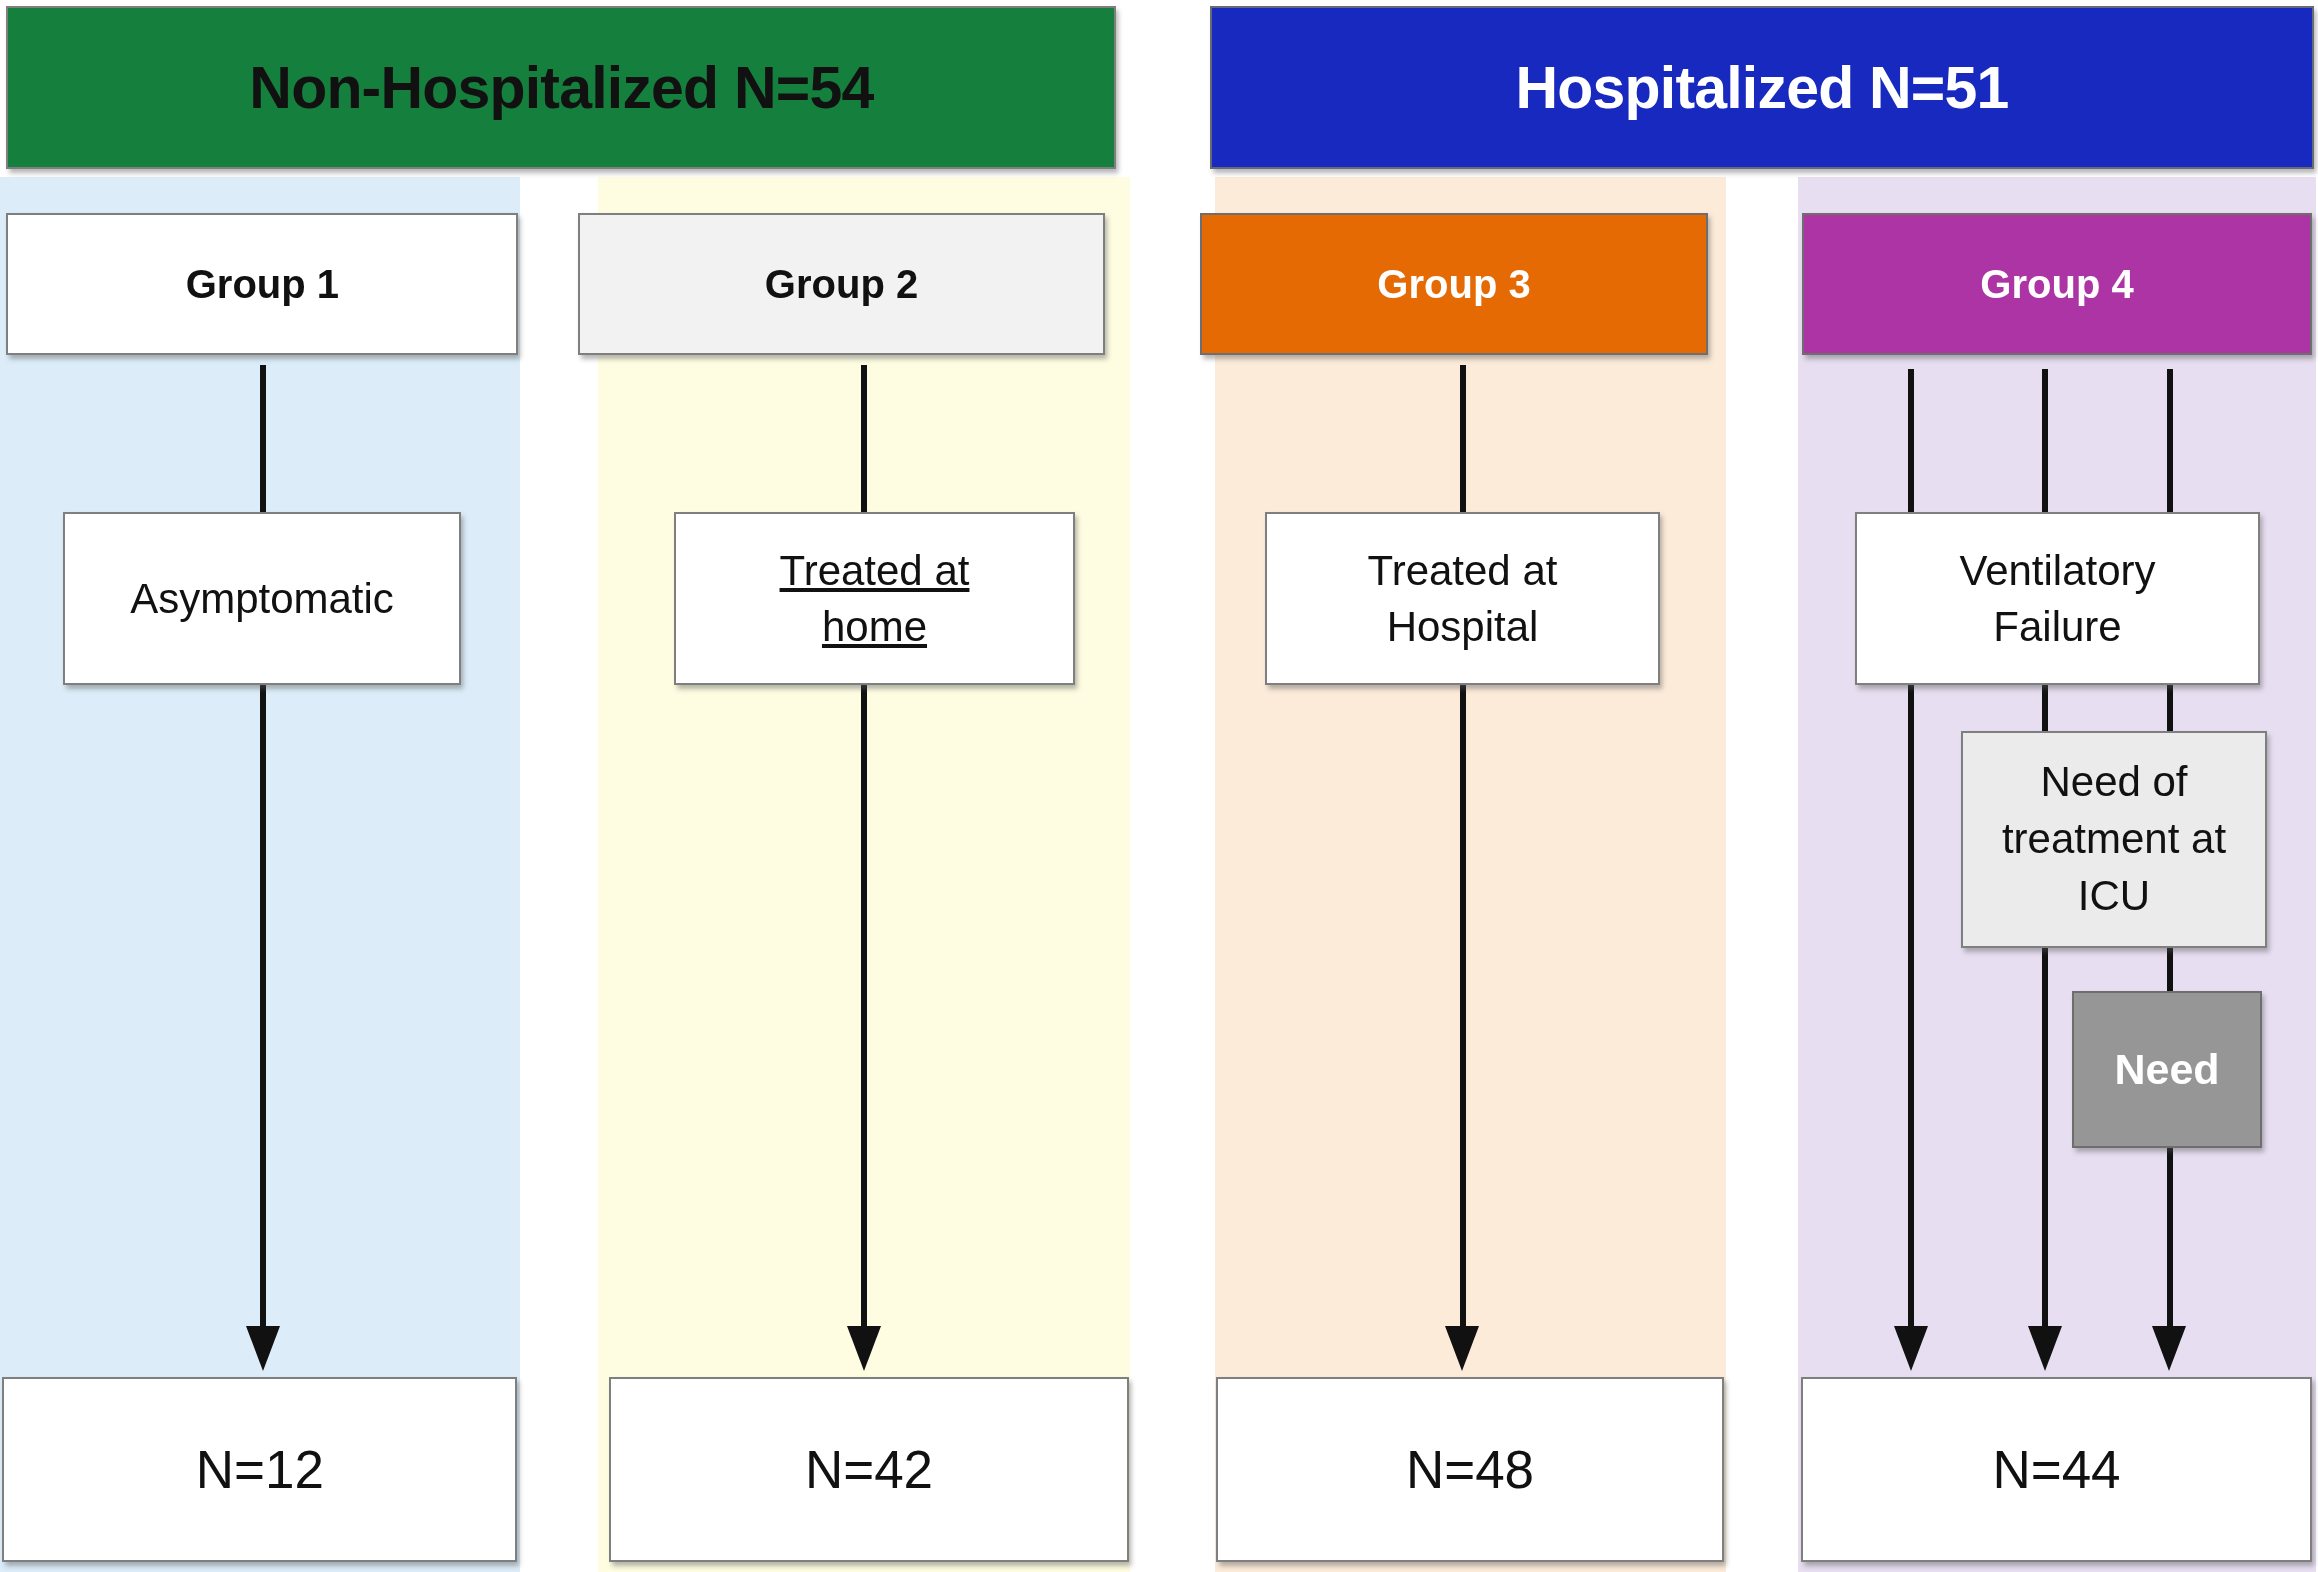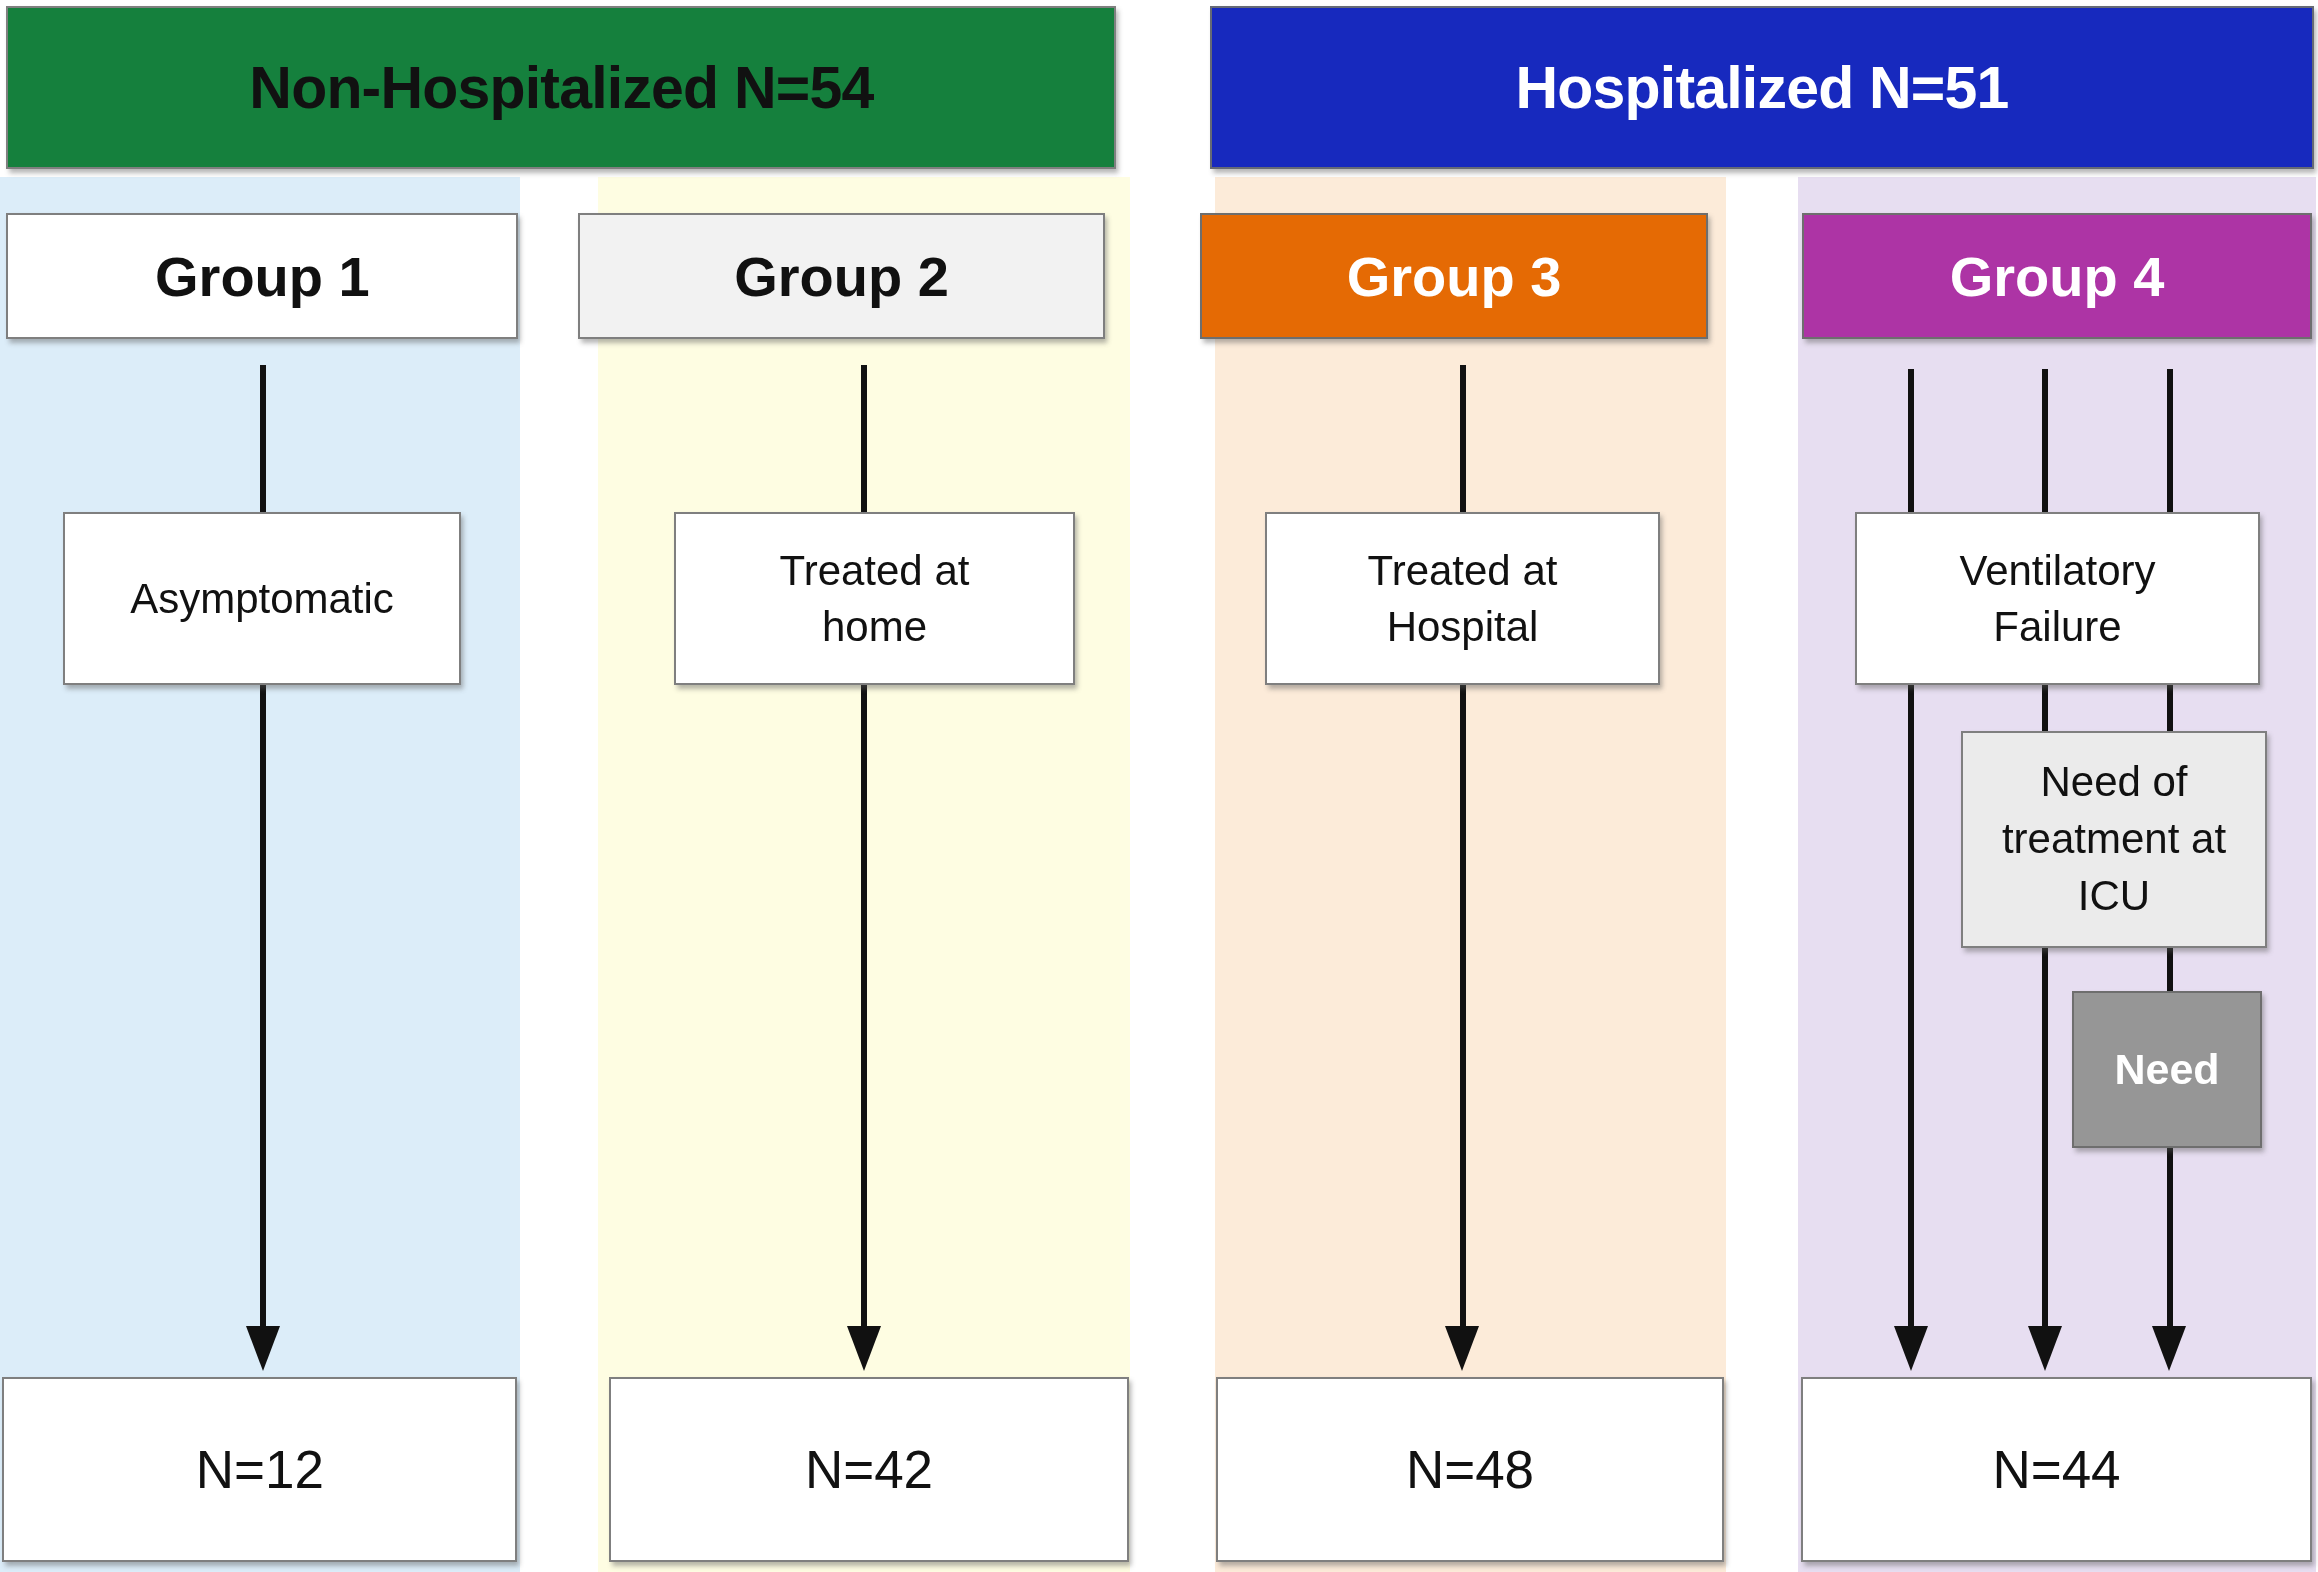--- a/index.html
+++ b/index.html
@@ -37,29 +37,29 @@
     background:#ffffff;
     box-shadow:3.2px 4px 4.8px rgba(90,90,90,0.45);
     box-sizing:border-box;
     color:#111111;
   }
 
   .tophdr { top:6.4px; height:163px; font-size:59px; font-weight:bold; letter-spacing:-0.8px; }
   .tophdr-left  { left:6.4px;    width:1110px; }
   .tophdr-right { left:1210px; width:1104px; color:#ffffff; border-color:#666a75; }
 
-  .grphdr { top:213px; height:126px; font-size:56px; font-weight:bold; }
+  .grphdr { top:213px; height:142px; font-size:40px; font-weight:bold; }
   .grphdr1 { left:6.4px;    width:512px; }
   .grphdr2 { left:578px;  width:527px; }
   .grphdr3 { left:1200px; width:508px; color:#ffffff; border-color:#6e6e6e; }
   .grphdr4 { left:1802px; width:510px; color:#ffffff; border-color:#6e6e6e; }
 
   .midbox { top:512px; height:173px; font-size:42px; line-height:1.32; }
   .midbox1 { left:63px;   width:398px; }
-  .midbox2 { left:674px;  width:401px; padding:0 74px; }
+  .midbox2 { left:674px;  width:401px; padding:0 74px;text-decoration:underline; }
   .midbox3 { left:1265px; width:395px; padding:16px 71px; }
   .midbox4 { left:1855px; width:405px; padding:0 64px; }
 
   .icubox {
     left:1961px; top:731px; width:306px; height:217px;
     font-size:42px; line-height:1.35; padding:0 32px;
   }
   .deadbox {
     left:2072px; top:991px; width:190px; height:157px;
     font-size:43px; font-weight:bold; color:#ffffff; border-color:#6e6e6e;

